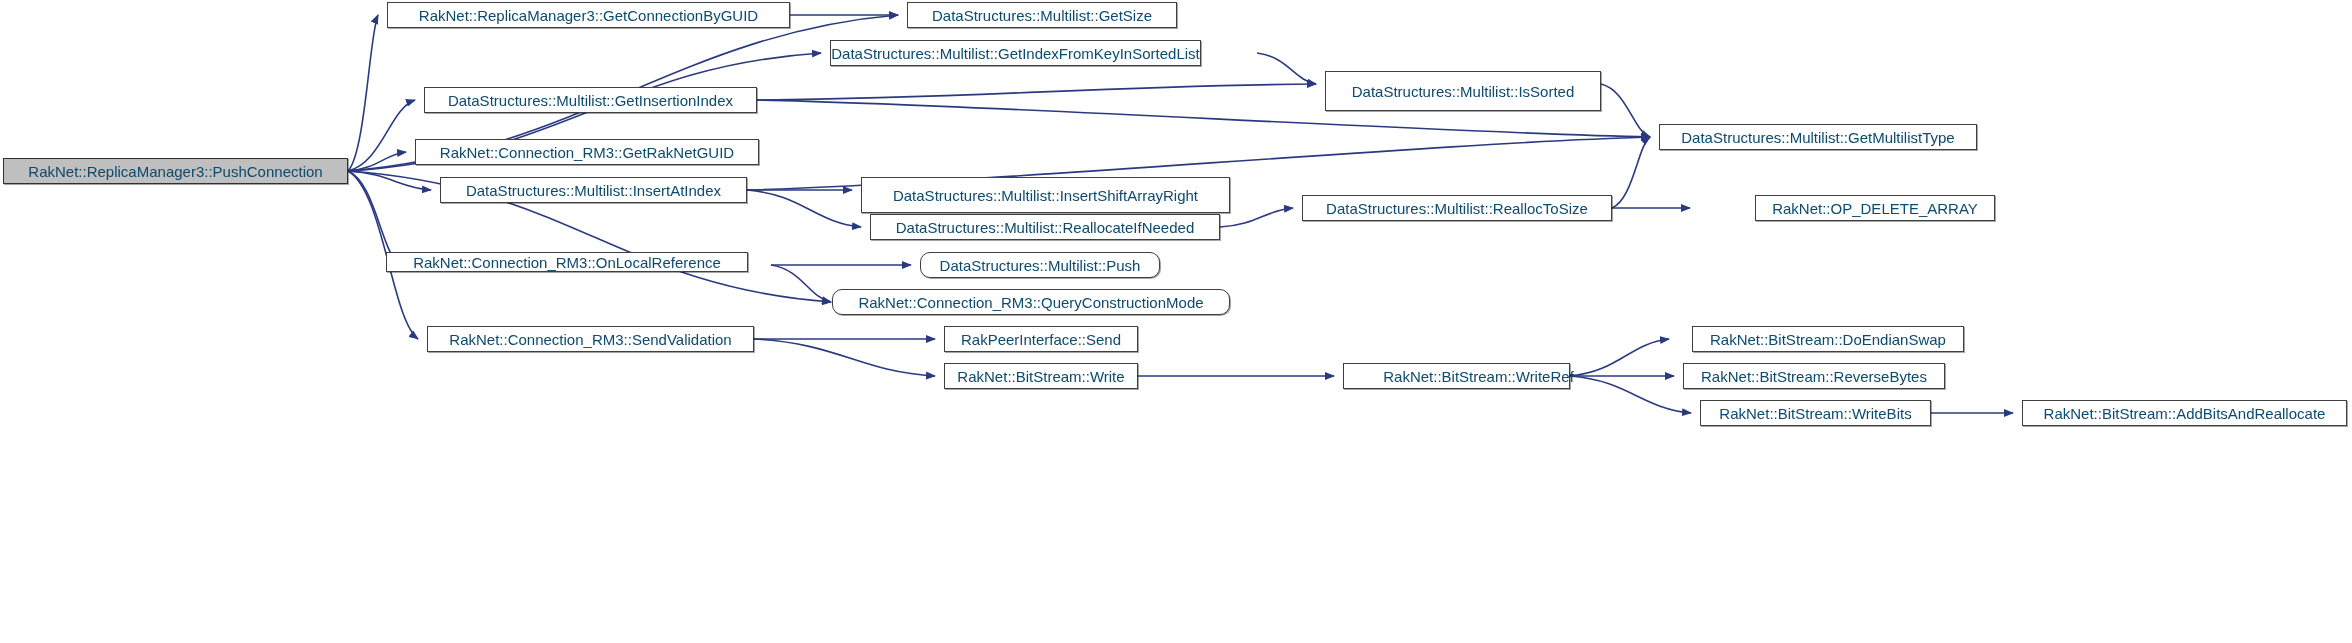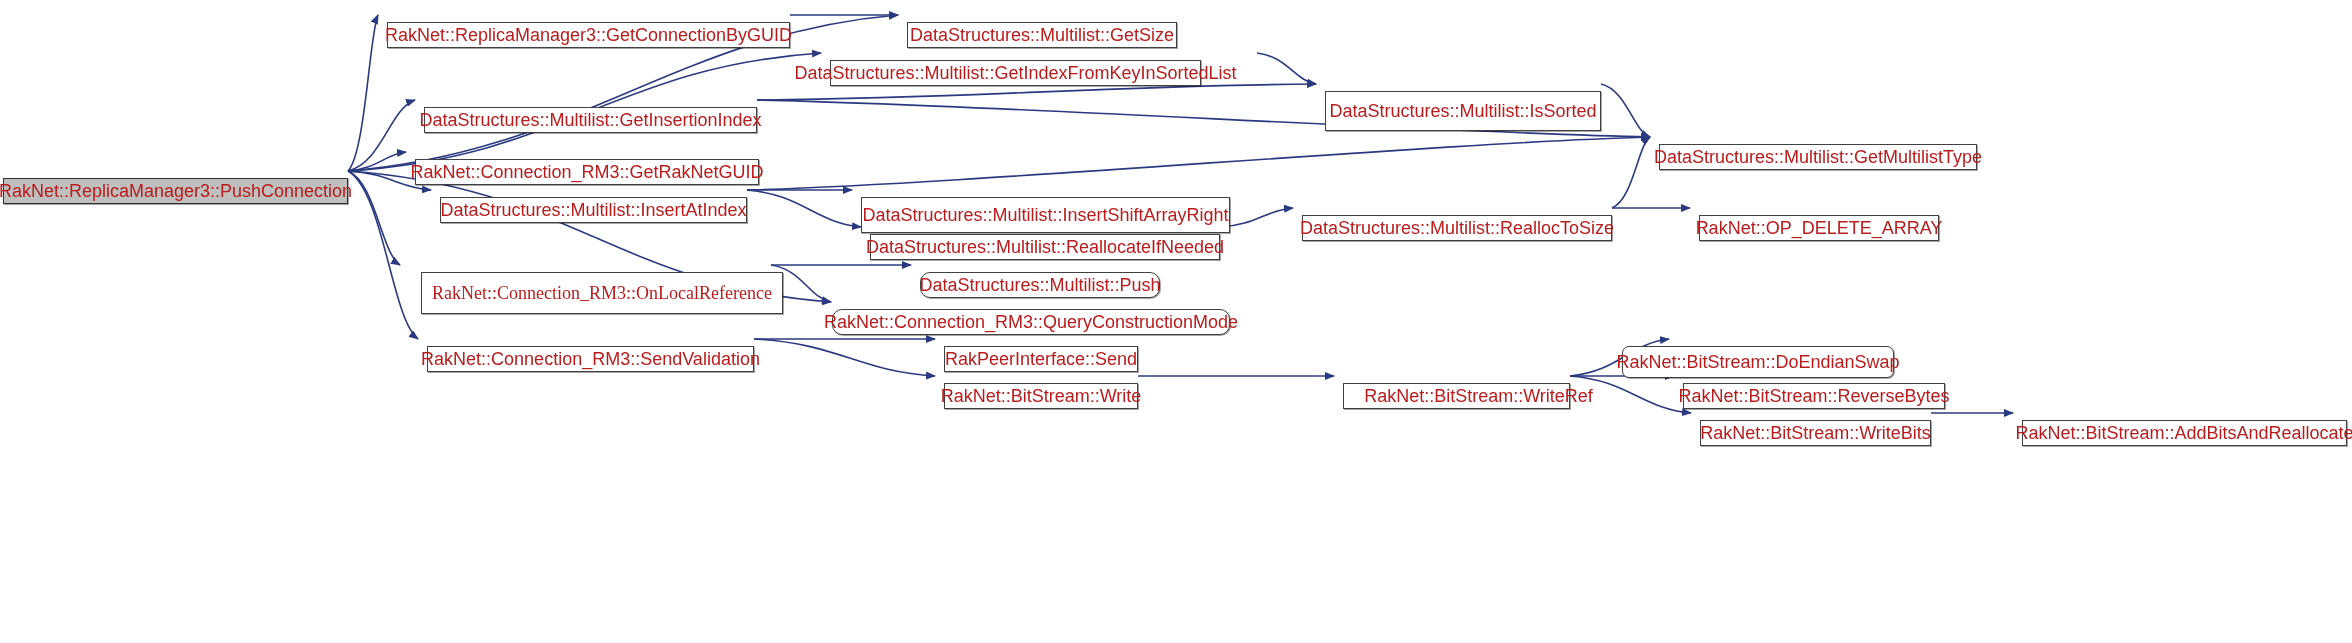--- a/index.html
+++ b/index.html
@@ -21,30 +21,29 @@
     top: 0;
     width: 2352px;
     height: 643px;
     pointer-events: none;
   }
   .node {
     position: absolute;
     box-sizing: border-box;
     border: 1px solid #404040;
     background: #ffffff;
-    color: #b91c1c;
-    font-size: 18px;
+    color: #0c4a6e;
+    font-size: 15px;
     line-height: 1;
     display: flex;
     align-items: center;
     justify-content: center;
     white-space: nowrap;
     letter-spacing: 0px;
     box-shadow: 1px 1px 0 rgba(0,0,0,0.35);
-    margin-top: 20px;
   }
   .node.root {
     background: #bfbfbf;
     border-color: #303030;
   }
   .node span {
     display: block;
     padding: 0 6px;
   }
 </style>
@@ -120,45 +119,45 @@
       </div>
       <div class="node" style="left: 861px; top: 177px; width: 369px; height: 36px; text-align: right;">
         <span>DataStructures::Multilist::InsertShiftArrayRight</span>
       </div>
       <div class="node" style="left: 870px; top: 214px; width: 350px; height: 26px;">
         <span>DataStructures::Multilist::ReallocateIfNeeded</span>
       </div>
       <div class="node" style="left: 1302px; top: 195px; width: 310px; height: 26px;">
         <span>DataStructures::Multilist::ReallocToSize</span>
       </div>
-      <div class="node" style="left: 1699px; top: 195px; width: 240px; height: 26px;">
+      <div class="node" style="left: 1755px; top: 195px; width: 240px; height: 26px;">
         <span>RakNet::OP_DELETE_ARRAY</span>
       </div>
-      <div class="node" style="left: 421px; top: 252px; width: 362px; height: 42px; font-family: Liberation Serif, serif;">
+      <div class="node" style="left: 386px; top: 252px; width: 362px; height: 20px;">
         <span>RakNet::Connection_RM3::OnLocalReference</span>
       </div>
       <div class="node" style="left: 920px; top: 252px; width: 240px; height: 26px; border-radius: 10px;">
         <span>DataStructures::Multilist::Push</span>
       </div>
       <div class="node" style="left: 832px; top: 289px; width: 398px; height: 26px; border-radius: 10px;">
         <span>RakNet::Connection_RM3::QueryConstructionMode</span>
       </div>
       <div class="node" style="left: 427px; top: 326px; width: 327px; height: 26px; text-align: center;">
         <span>RakNet::Connection_RM3::SendValidation</span>
       </div>
       <div class="node" style="left: 944px; top: 326px; width: 194px; height: 26px;">
         <span>RakPeerInterface::Send</span>
       </div>
       <div class="node" style="left: 944px; top: 363px; width: 194px; height: 26px;">
         <span>RakNet::BitStream::Write</span>
       </div>
       <div class="node" style="left: 1343px; top: 363px; width: 227px; height: 26px; padding-left: 44px;">
         <span>RakNet::BitStream::WriteRef</span>
       </div>
-      <div class="node" style="left: 1622px; top: 326px; width: 272px; height: 32px; border-radius: 7px;">
+      <div class="node" style="left: 1692px; top: 326px; width: 272px; height: 26px;">
         <span>RakNet::BitStream::DoEndianSwap</span>
       </div>
       <div class="node" style="left: 1683px; top: 363px; width: 262px; height: 26px;">
         <span>RakNet::BitStream::ReverseBytes</span>
       </div>
       <div class="node" style="left: 1700px; top: 400px; width: 231px; height: 26px;">
         <span>RakNet::BitStream::WriteBits</span>
       </div>
       <div class="node" style="left: 2022px; top: 400px; width: 325px; height: 26px;">
         <span>RakNet::BitStream::AddBitsAndReallocate</span>

